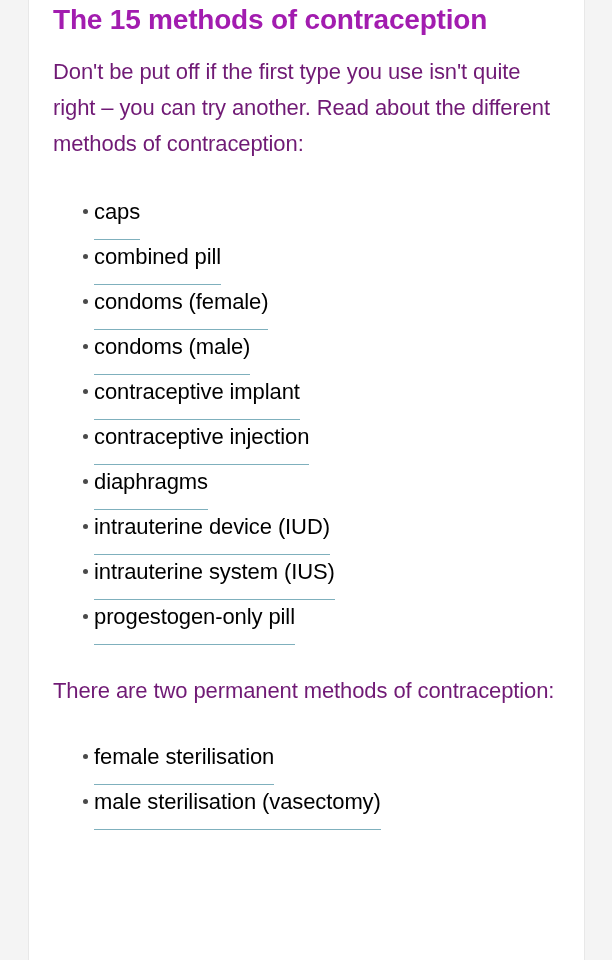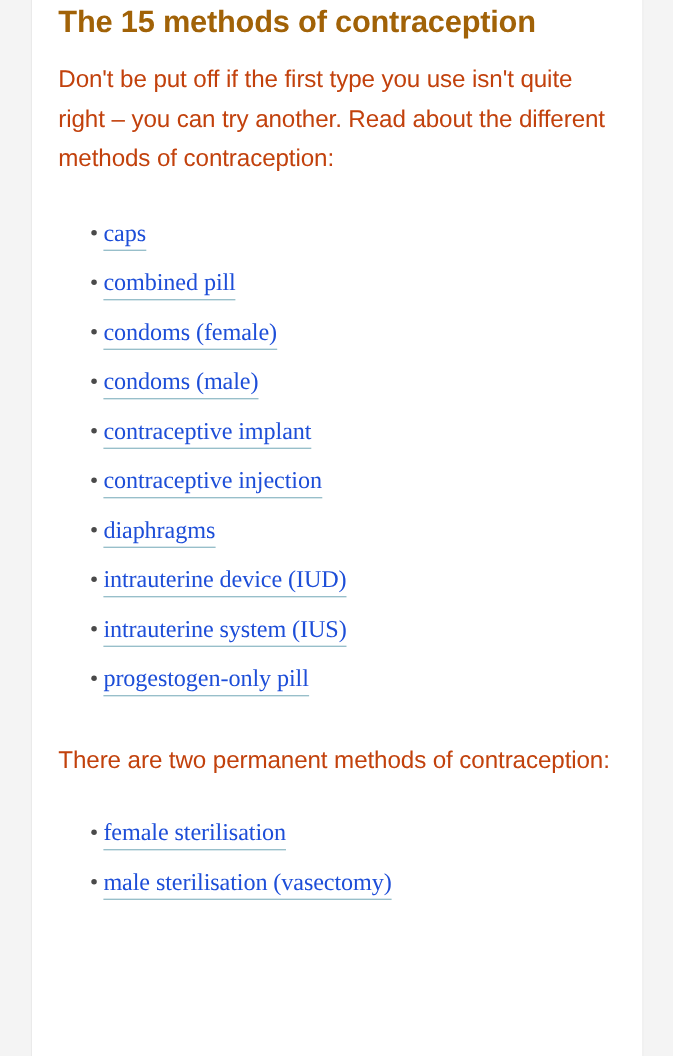--- a/index.html
+++ b/index.html
@@ -42,33 +42,33 @@
   }
 
   
   .page-title {
     margin: 0;
     padding: 0;
     font-family: "Liberation Sans", sans-serif;
     font-size: 28px;
     line-height: 36px;
     font-weight: bold;
-    color: #a16207;
+    color: #a21caf;
     letter-spacing: -0.2px;
     padding-top: 2px;
   }
 
   
   .body-paragraph {
     margin: 0;
     padding: 0;
     font-family: "Liberation Sans", sans-serif;
     font-size: 22px;
     line-height: 36px;
-    color: #c2410c;
+    color: #701a75;
     font-weight: normal;
     letter-spacing: -0.1px;
   }
 
   #intro-paragraph {
     margin-top: 16px;
   }
 
   #permanent-paragraph {
     margin-top: 34px;
@@ -102,26 +102,26 @@
     position: absolute;
     left: 30px;
     top: 20px;
     width: 5px;
     height: 5px;
     border-radius: 50%;
     background: #4a4a4a;
   }
 
   a.method-link {
-    font-family: Liberation Serif, serif;
+    font-family: Liberation Sans, sans-serif;
     font-size: 22px;
-    color: #1d4ed8;
+    color: #000000;
     text-decoration: none;
     border-bottom: 1px solid #7fb0bd;
-    padding-bottom: 3px;
+    padding-bottom: 15px;
     letter-spacing: -0.1px;
     cursor: pointer;
   }
 </style>
 </head>
 <body>
 
 <div id="page">
   <div id="article-card">
     <div id="article-inner">

